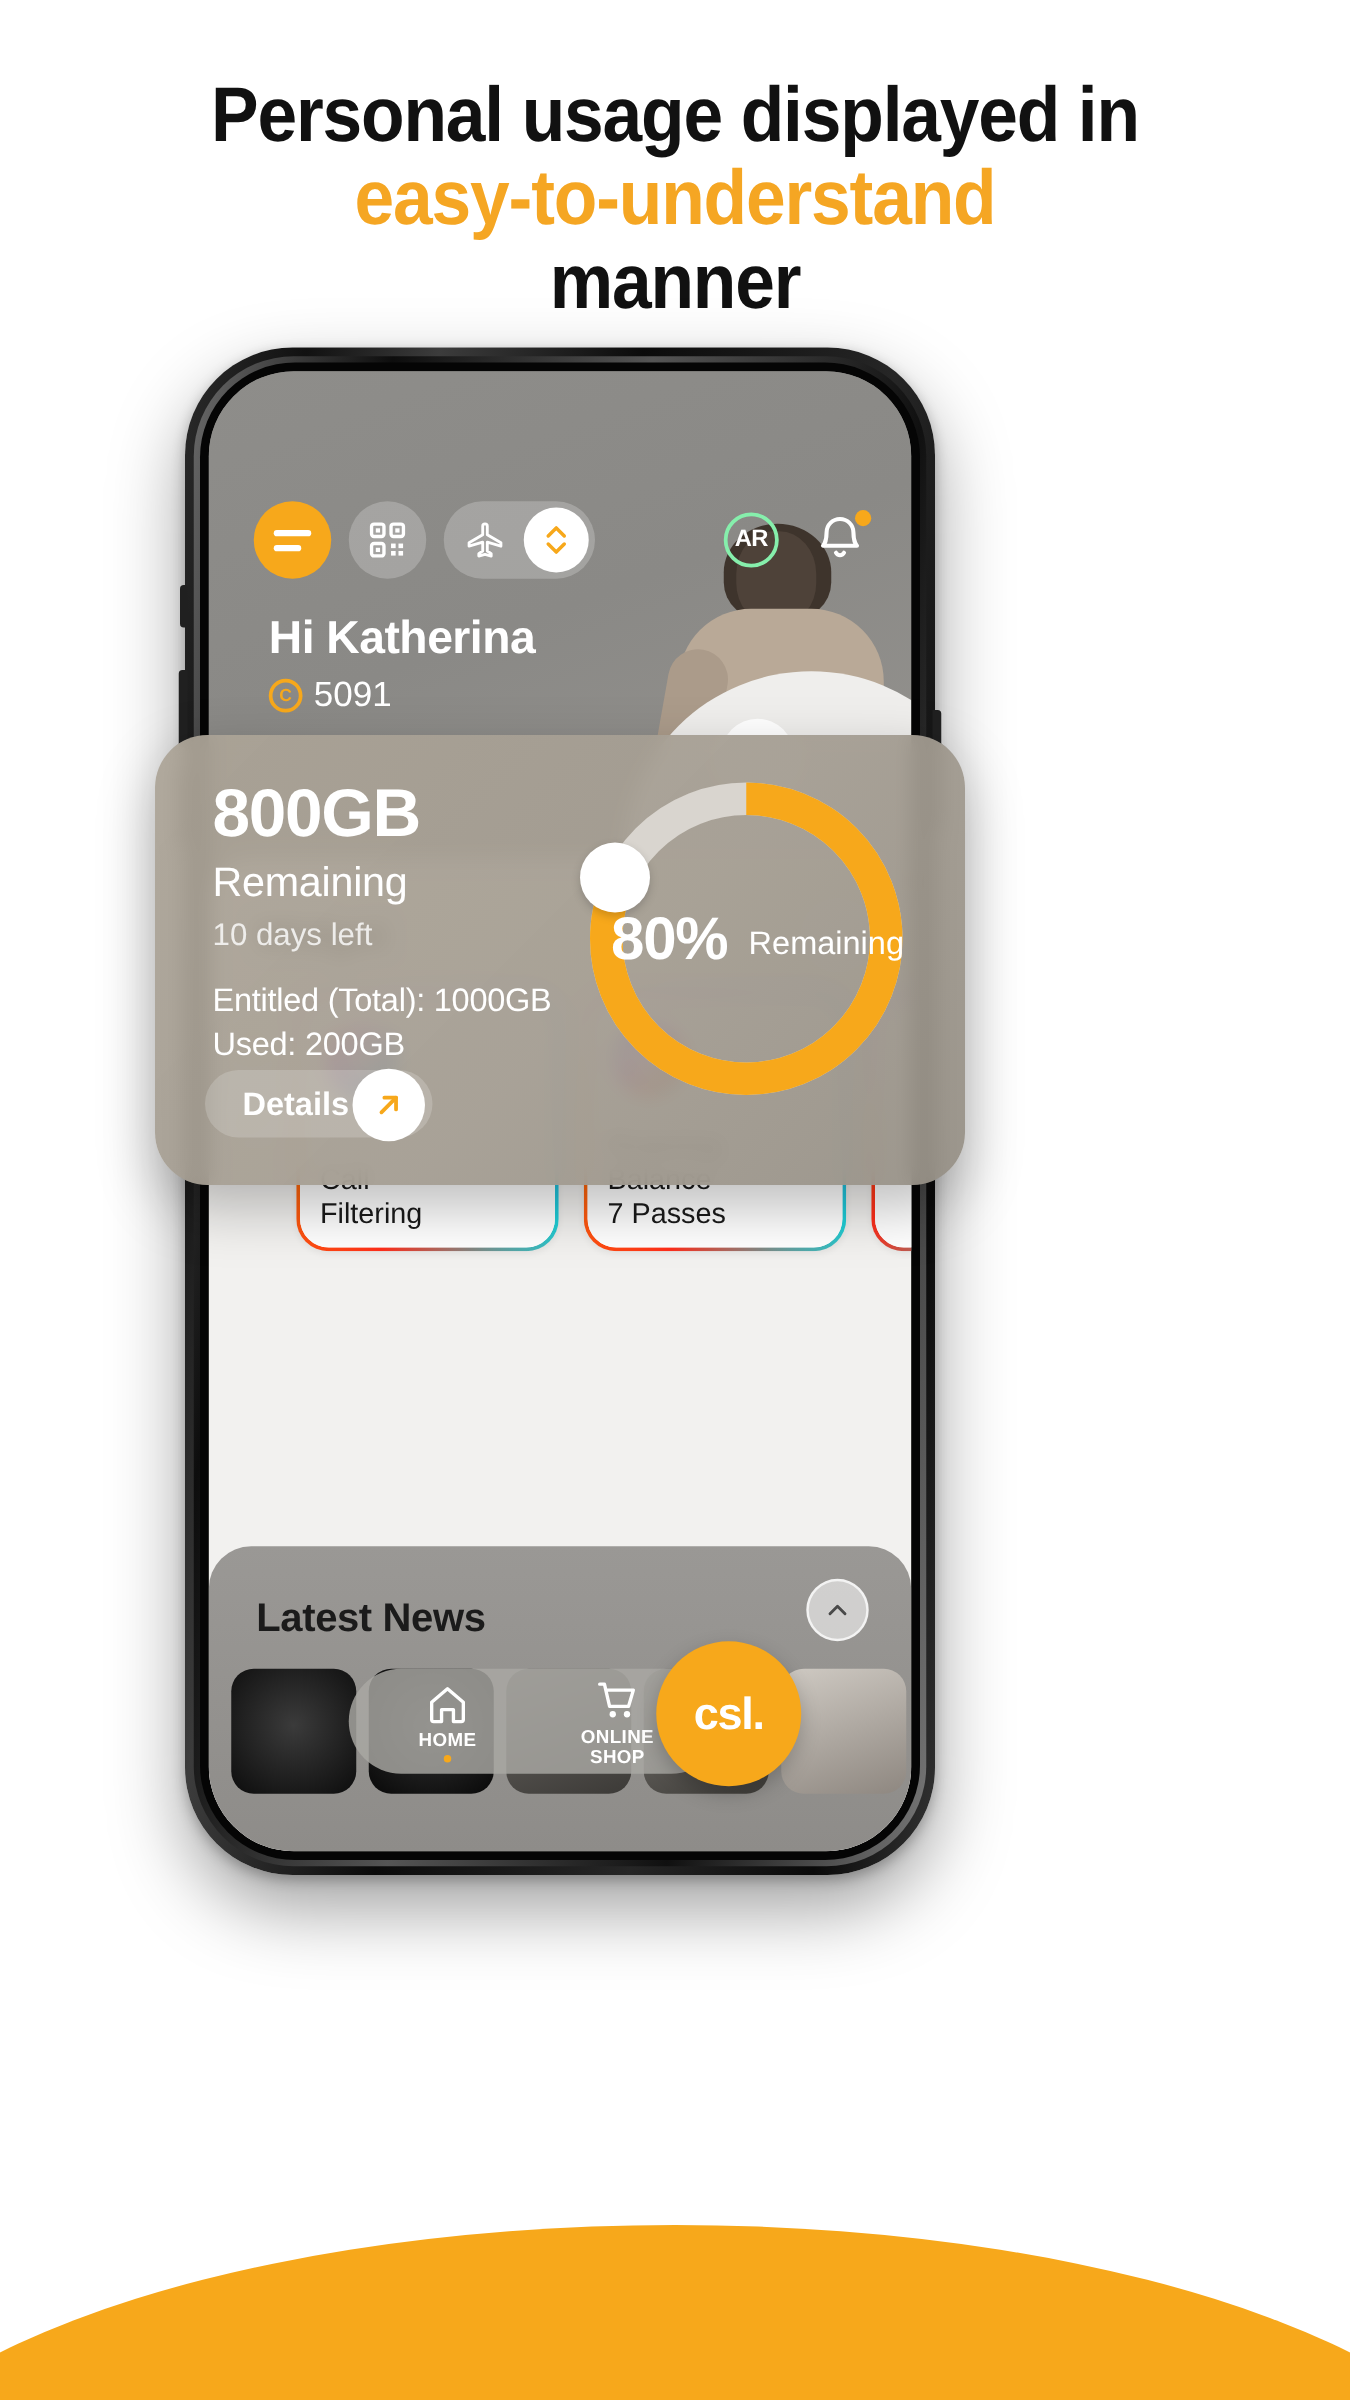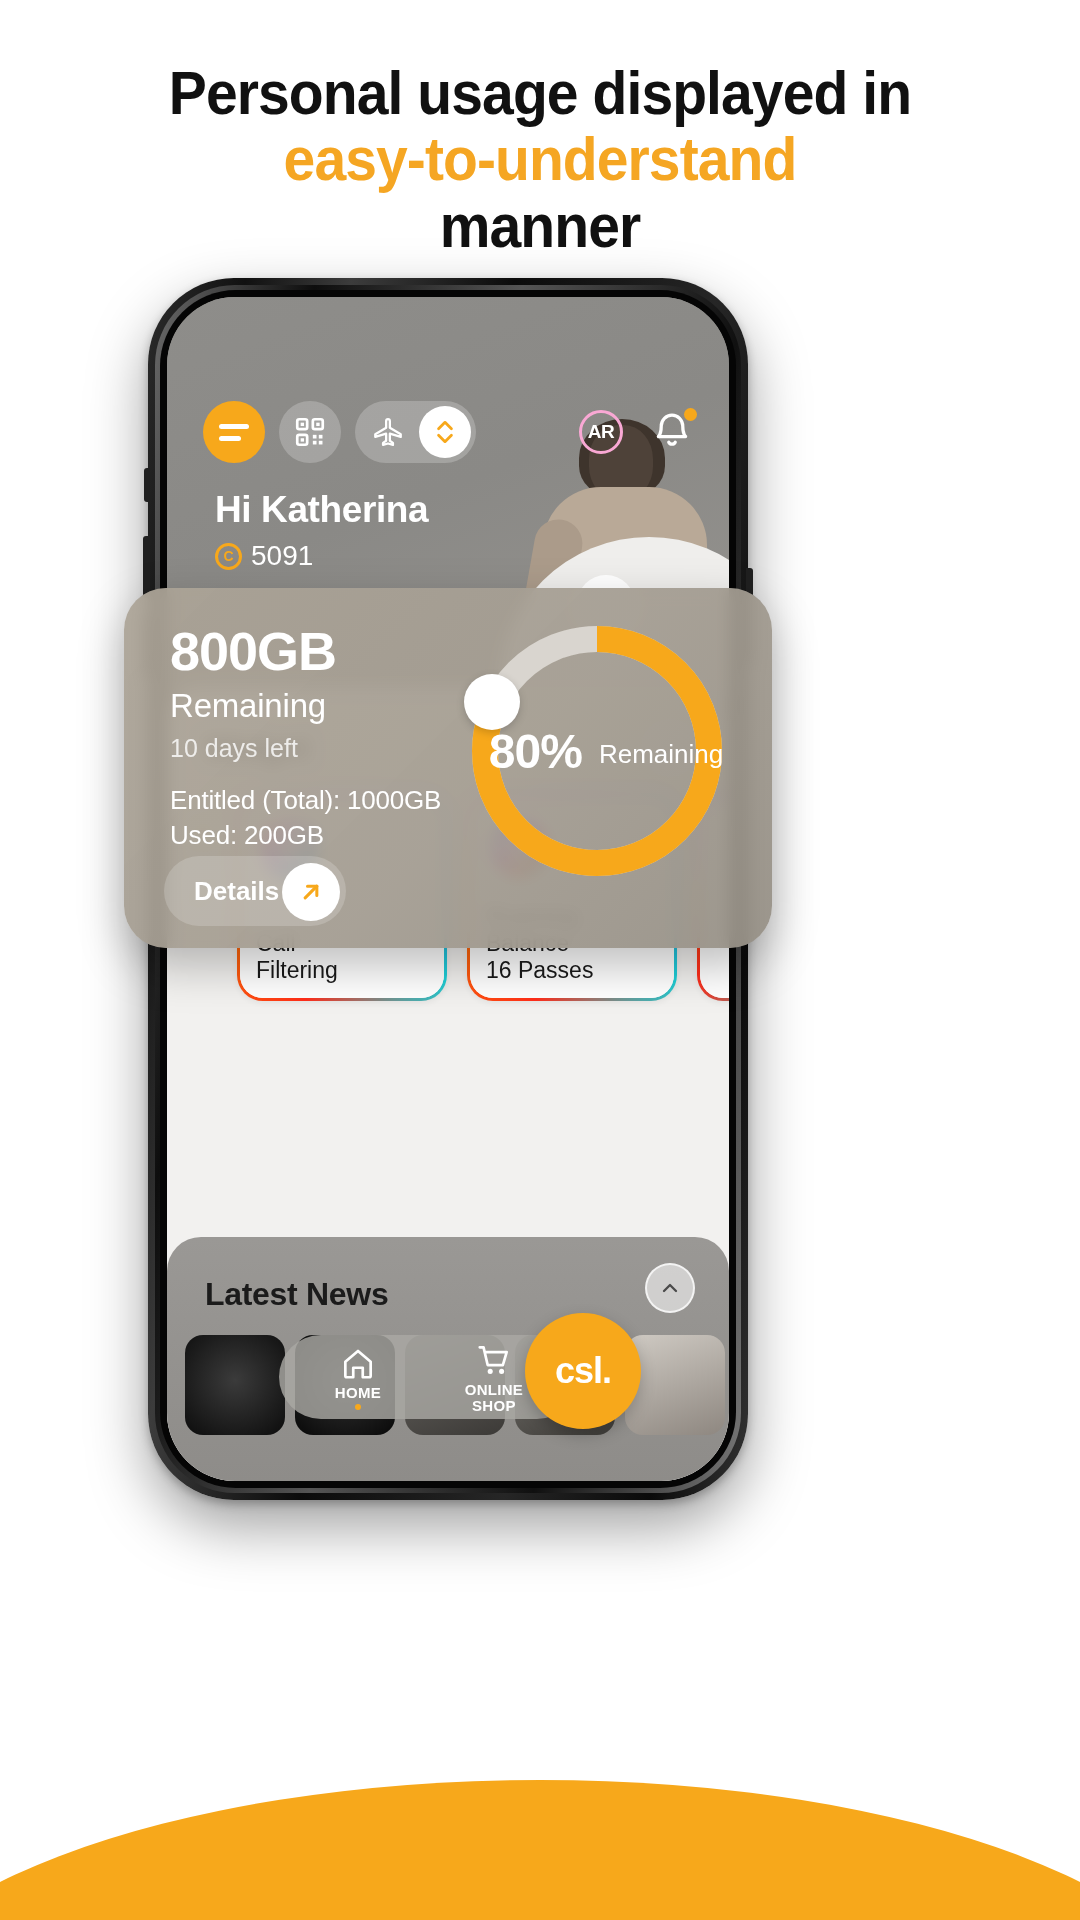--- a/index.html
+++ b/index.html
@@ -142,21 +142,21 @@
   }
   .knob-white {
     width:52px; height:52px; border-radius:50%; background:#fff;
     display:flex; align-items:center; justify-content:center;
   }
   .menu-lines { display:flex; flex-direction:column; gap:7px; align-items:flex-start; }
   .menu-lines span { display:block; height:5px; background:#fff; border-radius:3px; }
   .menu-lines span:nth-child(1){ width:30px; }
   .menu-lines span:nth-child(2){ width:22px; }
   .ar-circle {
-    width:44px; height:44px; border:3px solid #f9a8d4; border-radius:50%;
+    width:44px; height:44px; border:3px solid #86efac; border-radius:50%;
     display:flex; align-items:center; justify-content:center;
     font-size:19px; font-weight:bold; color:#fff; letter-spacing:-.5px;
   }
   .bell-wrap { position:relative; width:46px; height:46px; }
   .bell-dot {
     position:absolute; right:-2px; top:-1px; width:13px; height:13px;
     border-radius:50%; background:#F7A81B;
   }
 
   
@@ -258,21 +258,21 @@
     z-index:5; overflow:hidden;
   }
   .uc-left { position:absolute; left:46px; top:36px; color:#fff; }
   .uc-amount { font-size:54px; font-weight:bold; letter-spacing:-1px; line-height:1; }
   .uc-remaining { font-size:33px; margin-top:9px; letter-spacing:-.2px; }
   .uc-days { font-size:25px; color:rgba(255,255,255,.8); margin-top:9px; }
   .uc-entitled { font-size:26px; margin-top:22px; letter-spacing:-.2px; }
   .uc-used { font-size:26px; margin-top:4px; letter-spacing:-.2px; }
   .details-pill {
     position:absolute; left:40px; top:268px;
-    height:70px; border-radius:38px; background:rgba(255,255,255,.18);
+    height:54px; border-radius:38px; background:rgba(255,255,255,.18);
     display:flex; align-items:center; padding:1px 6px 0 30px; gap:3px;
   }
   .details-label { font-size:26px; font-weight:bold; color:#fff; }
   .details-knob {
     width:58px; height:58px; border-radius:50%; background:#fff;
     display:flex; align-items:center; justify-content:center;
   }
   .donut-wrap { position:absolute; right:34px; top:22px; width:282px; height:282px; }
   .donut-center {
     position:absolute; inset:0; display:flex; 
@@ -439,21 +439,21 @@
                       <stop offset="35%" stop-color="#b721ff"></stop>
                     <stop offset="70%" stop-color="#ff3b1f"></stop>
                       <stop offset="100%" stop-color="#1ecfd6"></stop>
                   </linearGradient>
                 </defs>
                 <circle cx="32" cy="30" r="27" fill="url(#g2)"></circle>
                 <path d="M50 32v-4l-16-9.6V11a2.7 2.7 0 0 0-5.4 0v7.4L12 28v4l16.6-4.8V38l-4.6 3.2V44l7.3-2.1 7.3 2.1v-2.8L34 38V27.2z" fill="none" stroke="#fff" stroke-width="3.4" stroke-linejoin="round"></path>
               </svg>
               <div class="tile-label">
                 <span>Roaming Balance</span><br>
-                <span>16 Passes</span>
+                <span>7 Passes</span>
               </div>
             </div>
           </div>
 
           <div class="tile partial">
             <div class="tile-in"></div>
           </div>
         </div>
       </div>
 

